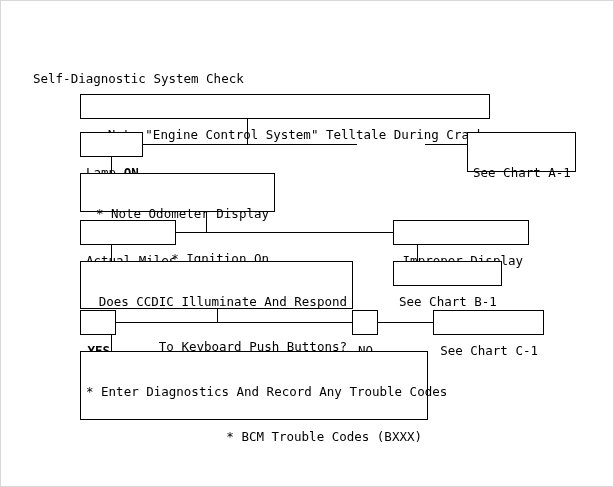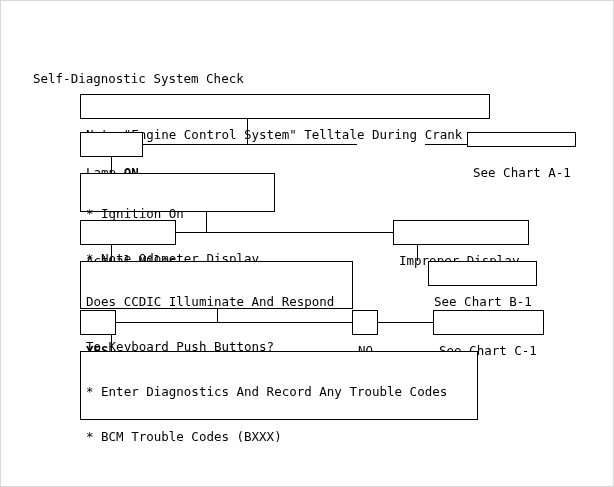--- a/index.html
+++ b/index.html
@@ -11,20 +11,21 @@
     font-family: "DejaVu Sans Mono", "Liberation Mono", monospace;
   }
   #page {
     position: relative;
     width: 614px;
     height: 487px;
     background: #ffffff;
     overflow: hidden;
     border: 1px solid #d8d8d8;
     box-sizing: border-box;
+    text-align: right;
   }
   .chart-title {
     position: absolute;
     left: 32px;
     top: 70px;
     font-size: 12.5px;
     line-height: 15px;
     color: #000000;
     white-space: pre;
     letter-spacing: 0px;
@@ -71,29 +72,29 @@
   <div class="vline" style="left:246px; top:118px; height:25px;"></div>
 
   <div class="hline" style="left:142px; top:143px; width:214px;"></div>
   <div class="hline" style="left:424px; top:143px; width:42px;"></div>
 
   <div class="node" style="left:79px; top:131px; width:63px; height:25px;">
     <span class="ln"><span>Lamp </span><b>ON</b></span>
   </div>
 
 
-  <div class="node" style="left:466px; top:131px; width:109px; height:15px;">
+  <div class="node" style="left:466px; top:131px; width:109px; height:40px;">
     <span class="ln">See Chart A-1</span>
   </div>
 
   <div class="vline" style="left:110px; top:156px; height:16px;"></div>
 
   <div class="node" style="left:79px; top:172px; width:195px; height:39px;">
+    <span class="ln">* Note Odometer Display</span>
     <span class="ln">* Ignition On</span>
-    <span class="ln">* Note Odometer Display</span>
   </div>
 
   <div class="vline" style="left:205px; top:211px; height:20px;"></div>
 
   <div class="hline" style="left:175px; top:231px; width:217px;"></div>
 
   <div class="node" style="left:79px; top:219px; width:96px; height:25px;">
     <span class="ln">Actual Miles</span>
   </div>
 
@@ -103,21 +104,21 @@
 
   <div class="vline" style="left:110px; top:244px; height:16px;"></div>
 
   <div class="vline" style="left:416px; top:244px; height:16px;"></div>
 
   <div class="node" style="left:79px; top:260px; width:273px; height:48px;">
     <span class="ln">Does CCDIC Illuminate And Respond</span>
     <span class="ln">To Keyboard Push Buttons?</span>
   </div>
 
-  <div class="node" style="left:392px; top:260px; width:109px; height:25px;margin-left:35px;">
+  <div class="node" style="left:392px; top:260px; width:109px; height:25px;">
     <span class="ln">See Chart B-1</span>
   </div>
 
   <div class="vline" style="left:216px; top:299px; height:22px;"></div>
 
   <div class="hline" style="left:115px; top:321px; width:236px;"></div>
   <div class="hline" style="left:377px; top:321px; width:55px;"></div>
 
   <div class="node" style="left:79px; top:309px; width:36px; height:25px;">
     <span class="ln"><b>YES</b></span>
@@ -126,19 +127,19 @@
   <div class="node" style="left:351px; top:309px; width:26px; height:25px;">
     <span class="ln"><u>NO</u></span>
   </div>
 
   <div class="node" style="left:432px; top:309px; width:111px; height:25px;">
     <span class="ln">See Chart C-1</span>
   </div>
 
   <div class="vline" style="left:110px; top:334px; height:16px;"></div>
 
-  <div class="node" style="left:79px; top:350px; width:398px; height:69px;">
+  <div class="node" style="left:79px; top:350px; width:348px; height:69px;">
     <span class="ln">* Enter Diagnostics And Record Any Trouble Codes</span>
     <span class="ln">* BCM Trouble Codes (BXXX)</span>
     
   </div>
 
 </div>
 
 </body></html>

